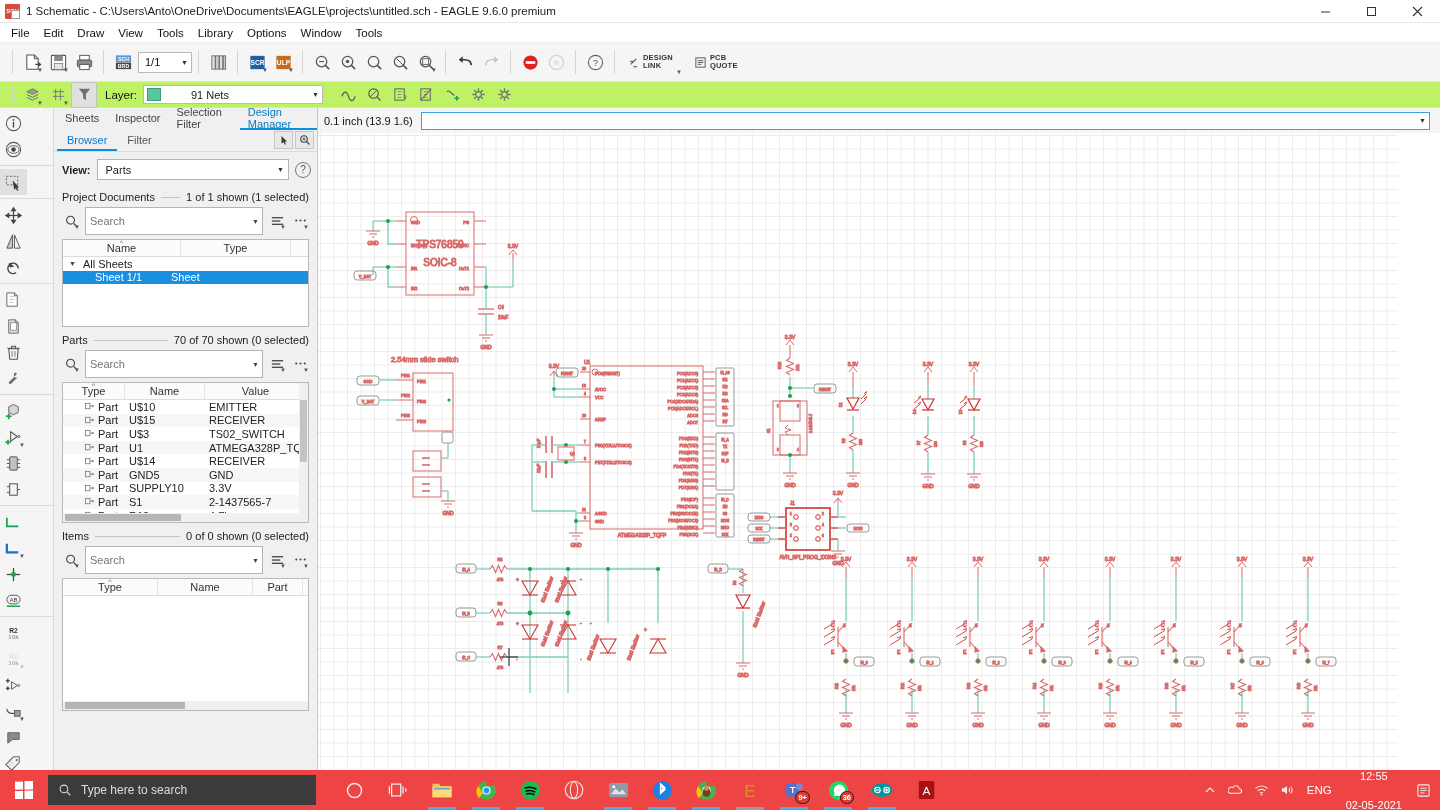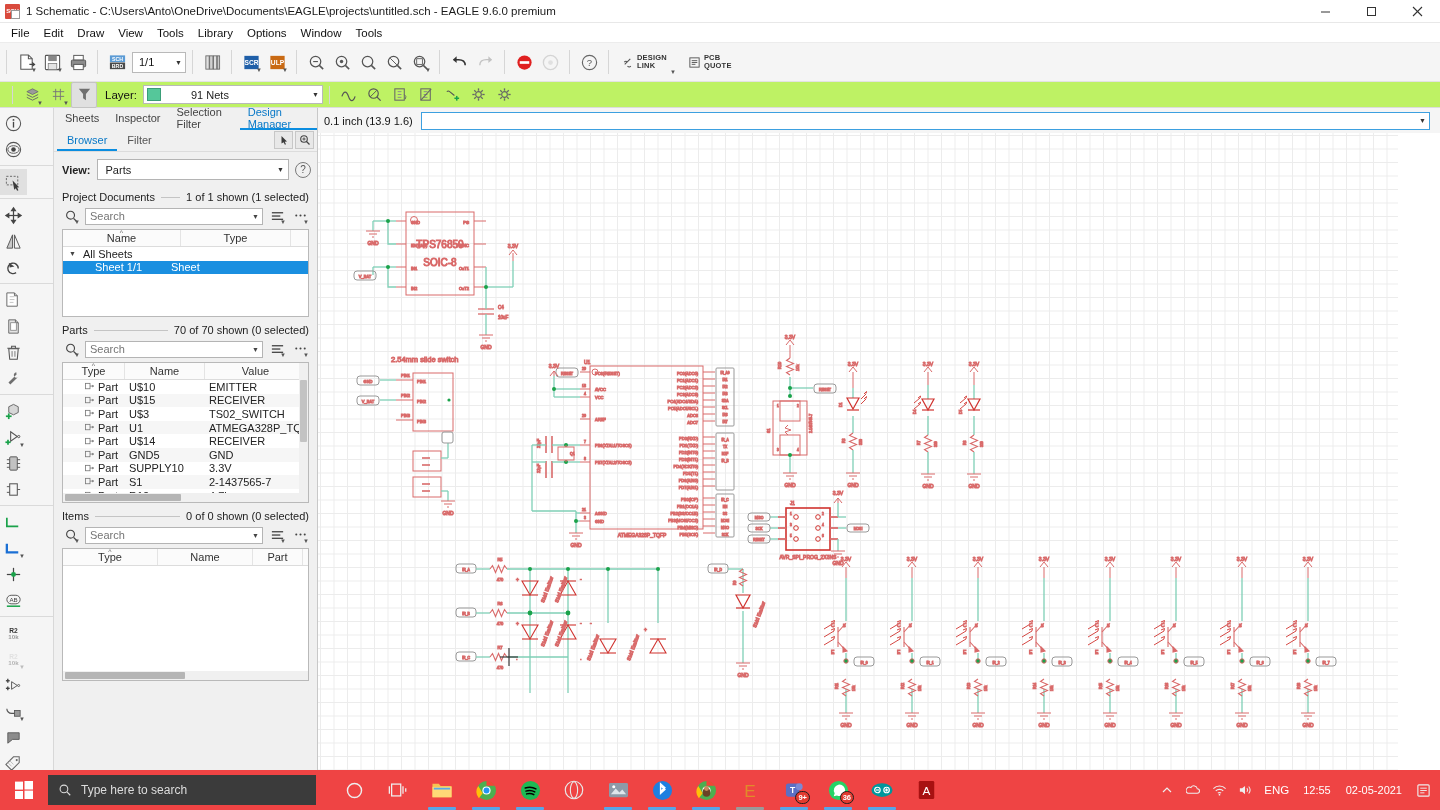--- a/index.html
+++ b/index.html
@@ -39,21 +39,21 @@
     position:absolute; left:0; top:23px; width:1440px; height:20px;
     background:#ffffff; display:flex; align-items:center; padding-left:4px;
     border-bottom:1px solid #ececec;
   }
   .menuitem { padding:2px 7px; font-size:11.5px; color:#111; cursor:default; }
 
   
   .toolbar1 {
     position:absolute; left:0; top:43px; width:1440px; height:39px;
     background:#f5f5f5; border-bottom:1px solid #e3e3e3;
-    display:flex; align-items:center; padding-left:0;
+    display:flex; align-items:center; padding-left:6px;
   }
   .toolbar2 {
     position:absolute; left:0; top:82px; width:1440px; height:26px;
     background:#bef264; border-bottom:1px solid #dcdcdc;
     display:flex; align-items:center; padding-left:6px;
   }
   .tb-sep { width:1px; height:24px; background:#d6d6d6; margin:0 6px; }
   .tb-sep.s2 { height:18px; }
   .tbtn {
     width:26px; height:26px; display:flex; align-items:center; justify-content:center;
@@ -142,21 +142,21 @@
   }
 
   .sec { padding:0 8px; }
   .sechead { display:flex; align-items:center; gap:6px; margin:6px 0 4px 0; }
   .sechead .st { font-size:11px; color:#222; white-space:nowrap; }
   .sechead .line { flex:1; height:1px; background:#c4c4c4; }
   .sechead .cnt { font-size:11px; color:#222; white-space:nowrap; }
 
   .searchrow { display:flex; align-items:center; gap:5px; margin-bottom:4px;}
   .searchbox {
-    flex:1; height:17px; border:1px solid #b4b4b4; background:#fff;
+    flex:1; height:28px; border:1px solid #b4b4b4; background:#fff;
     display:flex; align-items:center; padding:0 3px 0 4px; justify-content:space-between;
   }
   .searchbox input {
     border:none; outline:none; font-size:11px; color:#9a9a9a; width:100%;
     font-family:"Liberation Sans", sans-serif; background:transparent;
   }
   .searchbox .ar{font-size:7px;color:#444;}
   .icbtn { width:18px;height:18px;display:flex;align-items:center;justify-content:center;cursor:default;position:relative;}
   .icbtn .caret{position:absolute;right:0;bottom:0;font-size:6px;color:#555;line-height:1;}
 
@@ -207,21 +207,21 @@
   .startbtn { width:48px;height:40px;display:flex;align-items:center;justify-content:center;cursor:default;}
   .tsearch {
     width:268px; height:30px; background:#3b3b3b; display:flex; align-items:center;
     padding-left:10px; gap:9px; color:#ddd; font-size:12px; cursor:text;
   }
   .tbicon { width:44px;height:40px;display:flex;align-items:center;justify-content:center;position:relative;cursor:default;}
   .tbicon.act::after{content:"";position:absolute;bottom:0;left:8px;right:8px;height:3px;background:#57a6e8;border-radius:1px;}
   .tbicon.act2::after{content:"";position:absolute;bottom:0;left:8px;right:8px;height:3px;background:#9a9a9a;border-radius:1px;}
   .tray { margin-left:auto; display:flex; align-items:center; gap:0px; padding-right:4px; color:#eee; }
   .trayic { width:26px;height:40px;display:flex;align-items:center;justify-content:center;cursor:default;}
-  .clock { display:flex; flex-direction:row; align-items:center; justify-content:center;
+  .clock { display:flex; flex-direction:column; align-items:center; justify-content:center;
            font-size:11px; color:#fff; line-height:14px; padding:0 8px; cursor:default; min-width:68px;gap:15px;}
   .notif { width:26px;height:40px;display:flex;align-items:center;justify-content:center;cursor:default;}
   .lang { font-size:11.5px; color:#fff; padding:0 6px; cursor:default;}
 
   .badge {
     position:absolute; bottom:6px; right:6px; min-width:13px;height:13px;border-radius:7px;
     background:#e13b30; color:#fff; font-size:7.5px; display:flex;align-items:center;justify-content:center;
     font-weight:bold; padding:0 2px; border:1px solid #1f1f1f;
   }
   text { font-family:"Liberation Sans", sans-serif; }

